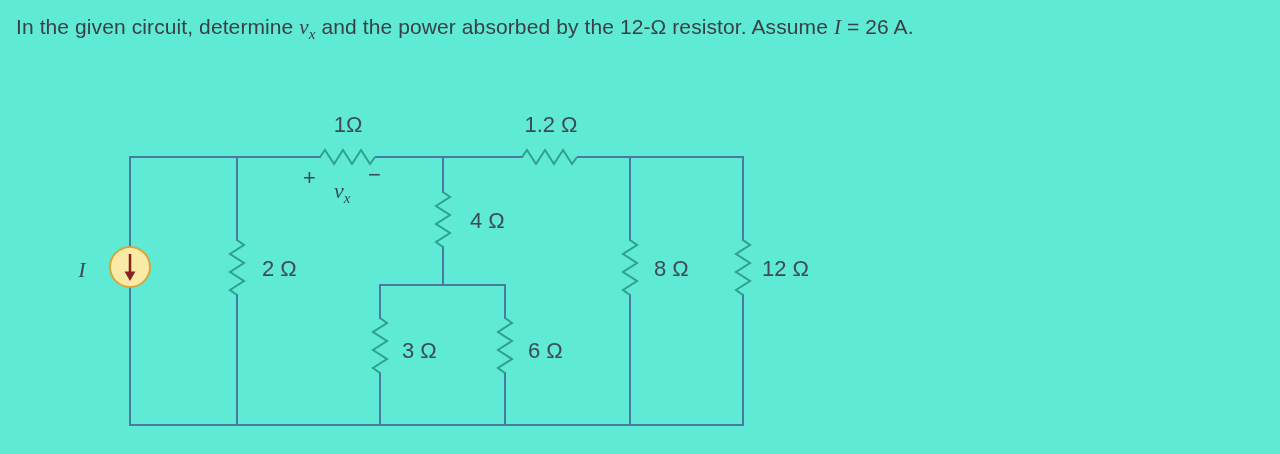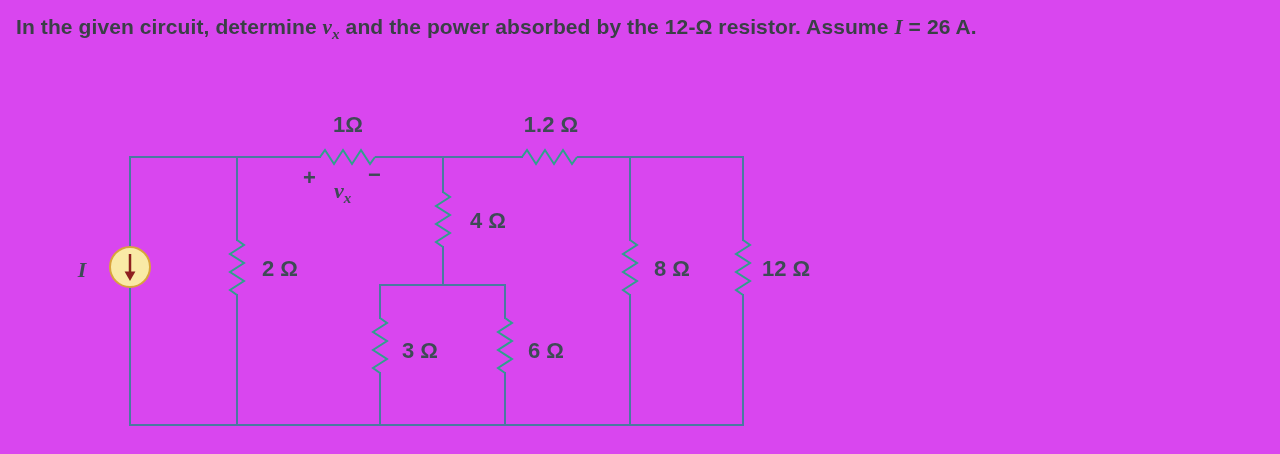--- a/index.html
+++ b/index.html
@@ -1,17 +1,17 @@
 <!DOCTYPE html>
 <html><head>
 <meta charset="utf-8">
 <style>
   html,body{margin:0;padding:0;background:#ffffff;}
-  .page{position:relative;width:1280px;height:454px;background:#d946ef;overflow:hidden;
-        font-family:"Liberation Sans",sans-serif;font-weight:bold;}
+  .page{position:relative;width:1280px;height:454px;background:#5eead4;overflow:hidden;
+        font-family:"Liberation Sans",sans-serif;}
   .title{position:absolute;left:16px;top:15px;font-size:21px;color:#3a4046;
          letter-spacing:.1px;white-space:pre;}
   .title .mvar{font-family:"Liberation Serif",serif;font-style:italic;}
   .title sub{font-size:72%;vertical-align:sub;}
   svg{position:absolute;left:0;top:0;}
   .wire{fill:none;stroke-width:2;stroke-linecap:square;}
   .res{fill:none;stroke-width:2;stroke-linejoin:miter;}
   .lbl{fill:#3e4b55;font-size:22px;font-family:"Liberation Sans",sans-serif;}
   .serifi{font-family:"Liberation Serif",serif;font-style:italic;}
 </style>

